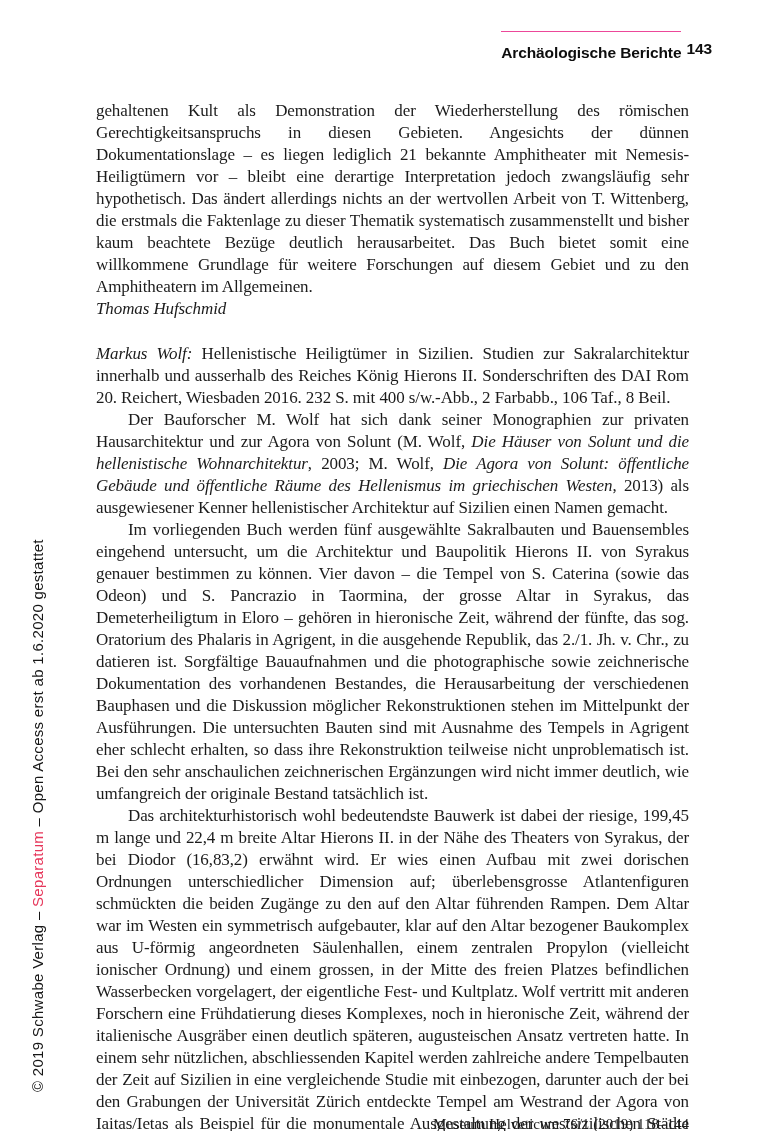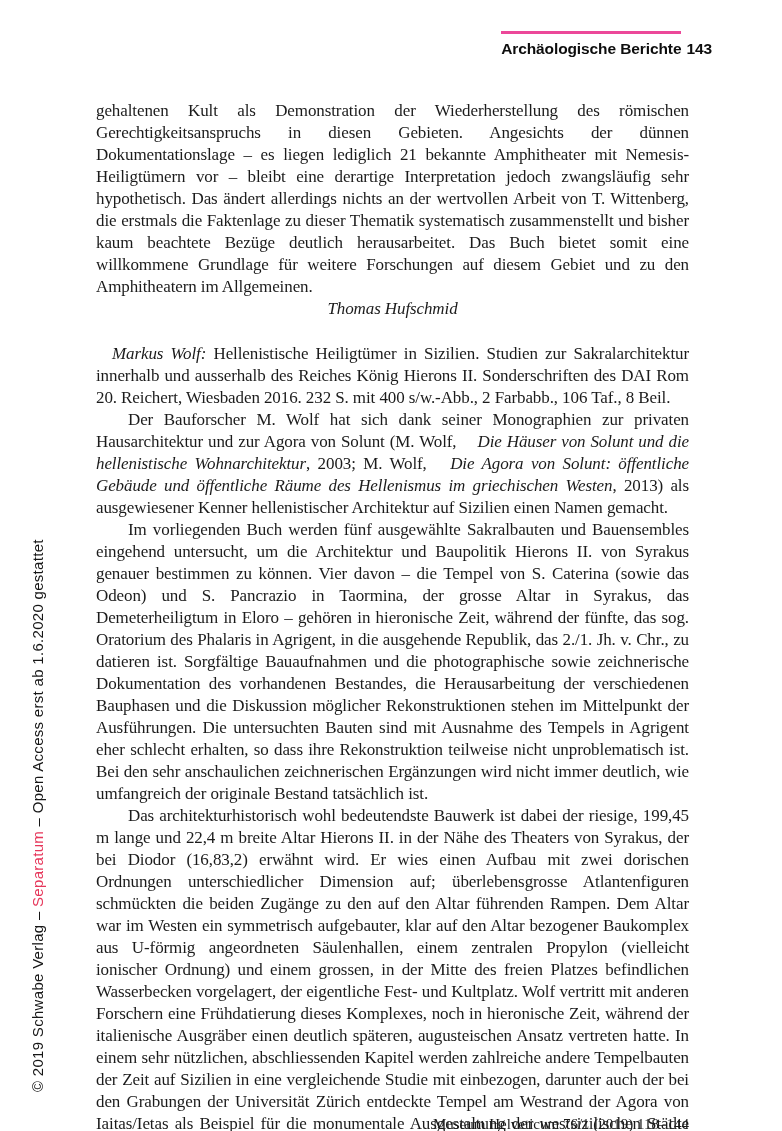--- a/index.html
+++ b/index.html
@@ -20,22 +20,22 @@
     right: 70px;
     display: flex;
     align-items: flex-start;
     font-family: "Liberation Sans", sans-serif;
     font-weight: 700;
     font-size: 15.5px;
     color: #0d0d0d;
     letter-spacing: -0.1px;
   }
   .running-head {
-    border-top: 3px solid #ec4899;
-    padding-top: 6px;
+    border-top: 1px solid #ec4899;
+    padding-top: 12px;
   }
   .header-page-number {
     padding-top: 9px;
     margin-left: 5px;
   }
 
   
   .copyright-sidebar {
     position: absolute;
     left: 29px;
@@ -58,25 +58,25 @@
     top: 100px;
     width: 593px;
     font-size: 17px;
     line-height: 22px;
     letter-spacing: -0.1px;
     text-align: justify;
   }
   .body-column p { margin: 0; }
   p.indent { text-indent: 32px; }
   p.signature {
-    text-align: center;
+    text-align: left;
     font-style: italic;
   }
   p.review-heading { margin-top: 23px; }
-  .run.italic { font-style: italic; margin-left: 16px; }
+  .run.italic { font-style: italic; }
   .run.bold { font-weight: 400; }
   .run.normal { font-style: normal; font-weight: 400; }
 
   
   .page-footer {
     position: absolute;
     top: 1116px;
     right: 93px;
     font-family: "Liberation Serif", serif;
     font-size: 15px;

